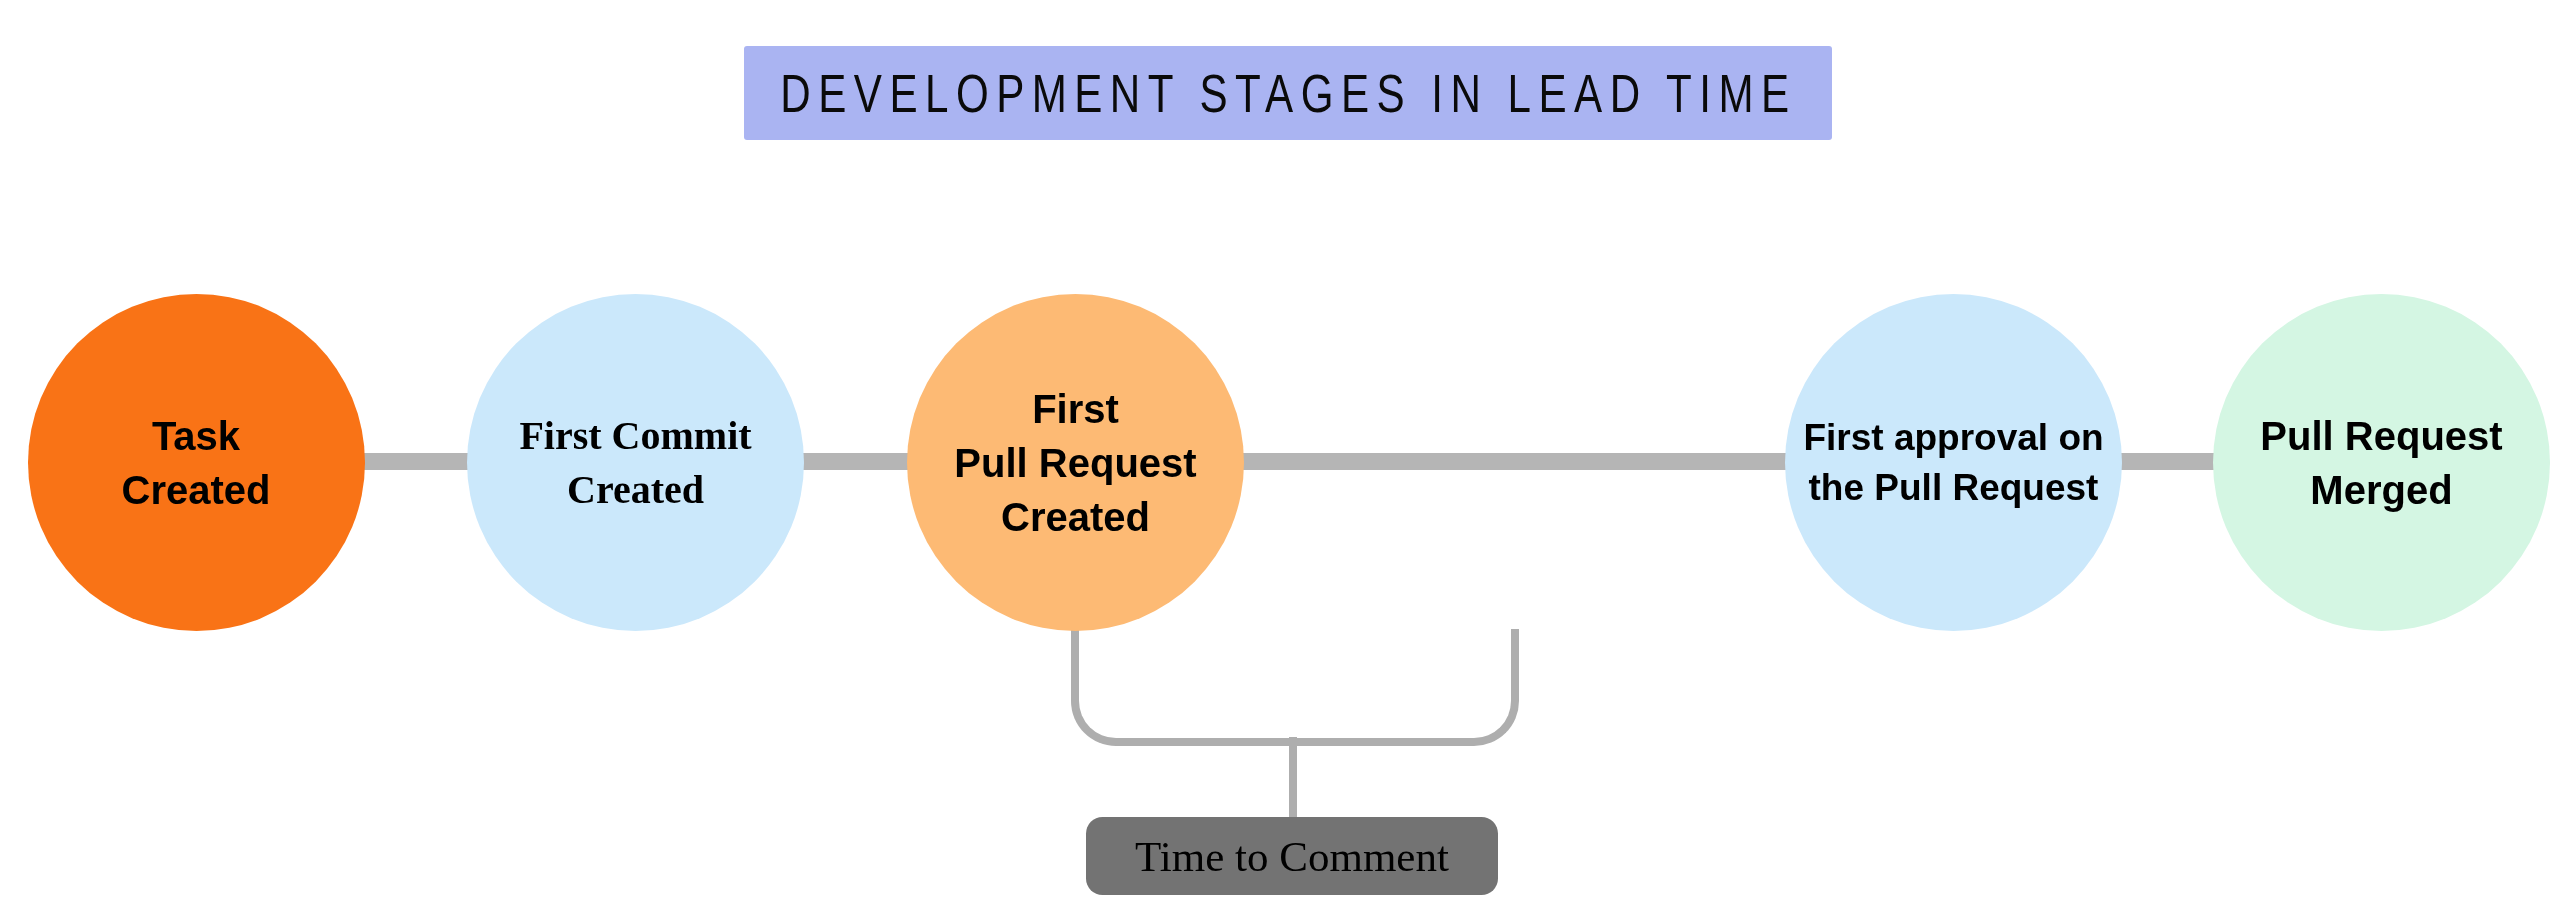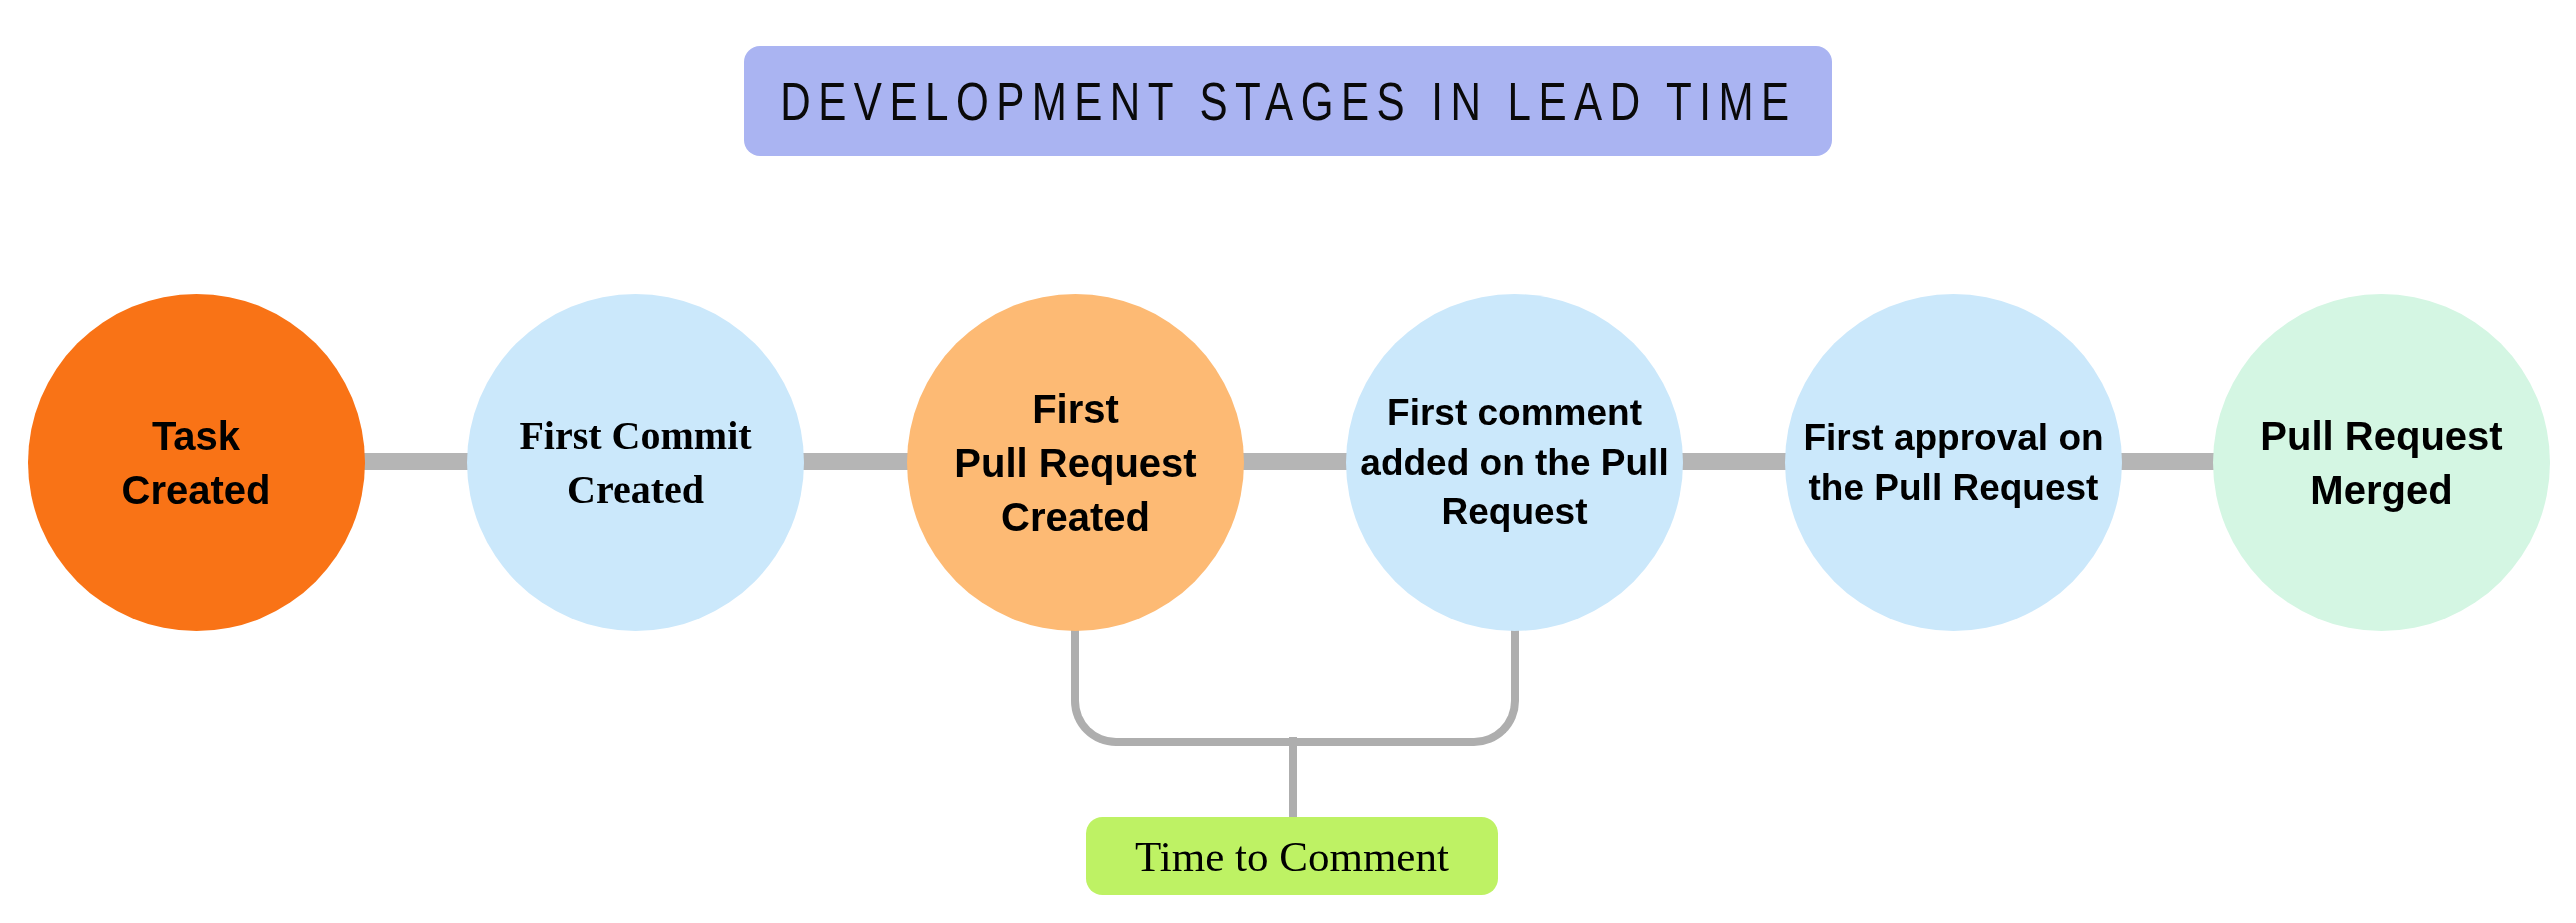--- a/index.html
+++ b/index.html
@@ -12,22 +12,22 @@
     font-family: "Liberation Sans", sans-serif;
     color: #000000;
   }
 
   
   .banner {
     position: absolute;
     left: 744px;
     top: 46px;
     width: 1088px;
-    height: 110px;
-    border-radius: 16px;
+    height: 94px;
+    border-radius: 3px;
     display: flex;
     align-items: center;
     justify-content: center;
   }
   .banner-text {
     display: inline-block;
     font-size: 54px;
     font-weight: 400;
     letter-spacing: 9.6px;
     white-space: nowrap;
@@ -140,35 +140,30 @@
   </div>
   <div class="stage st-1" style="background: rgb(203, 232, 251); font-family: Liberation Serif, serif;">
     <span class="stage-label">First Commit
 Created</span>
   </div>
   <div class="stage st-2" style="background: #fdba74;">
     <span class="stage-label">First
 Pull Request
 Created</span>
   </div>
-  <div class="stage st-3 small" style="background: rgb(203, 232, 251);">
-    <span class="stage-label">First comment
-added on the Pull
-Request</span>
-  </div>
   <div class="stage st-4 small" style="background: rgb(203, 232, 251);">
     <span class="stage-label">First approval on
 the Pull Request</span>
   </div>
   <div class="stage st-5" style="background: rgb(212, 246, 227);">
     <span class="stage-label">Pull Request
 Merged</span>
   </div>
 
   <div class="bracket" style="border-color: rgb(174, 174, 174);"></div>
   <div class="bracket-stem" style="background: rgb(174, 174, 174);"></div>
 
-  <div class="note" style="background: #bef264;">
+  <div class="note" style="background: #737373;">
     <span class="note-text">Time to Comment</span>
   </div>
 
 </div>
 
 
 </body></html>

